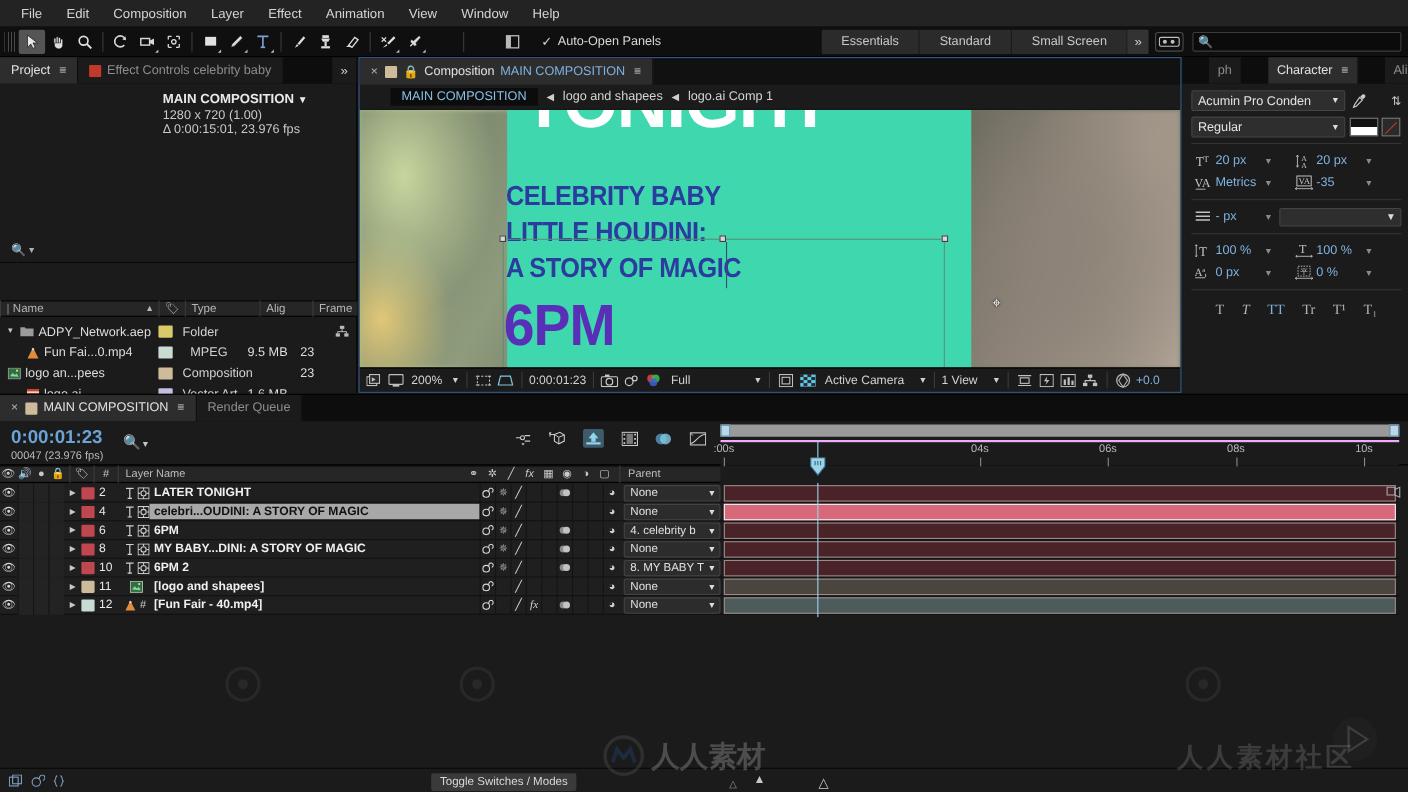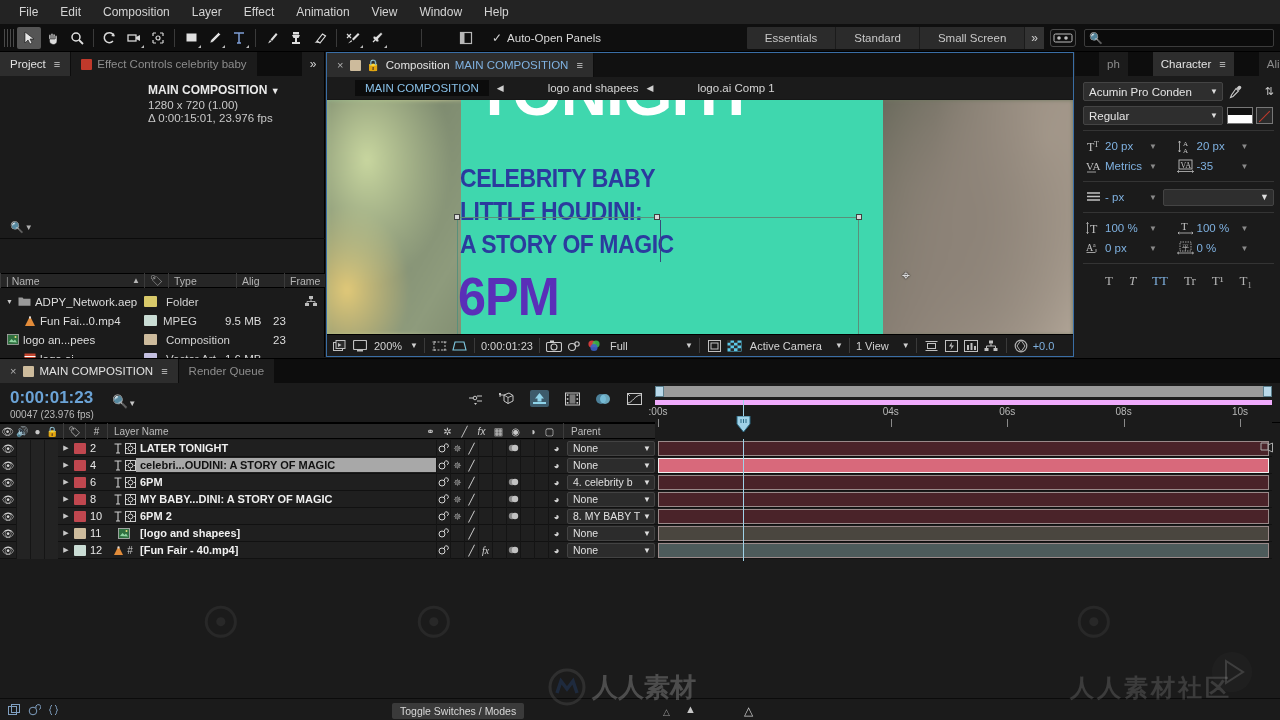--- a/index.html
+++ b/index.html
@@ -69,21 +69,21 @@
     border-top:1px solid #000; display:flex; align-items:center; gap:9px; padding-left:8px; font-size:11px;}
   .bpc { color:#7fa8d8; font-size:11px; }
 
   
   .comp { position:absolute; left:326px; top:52px; width:748px; height:305px; background:#161616;
     border:1px solid #3a6ea5; }
   .comp .tabstrip { background:#111; }
   .breadcrumb { height:22px; background:#1b1b1b; display:flex; align-items:center; gap:8px;
     padding-left:28px; font-size:11.5px; }
   .bc-cur { background:#0c0c0c; color:#88c0e8; padding:2px 10px; }
-  .bc-item { color:#d5d5d5;margin-left:36px; }
+  .bc-item { color:#d5d5d5; }
   .bc-arrow { color:#cfcfcf; font-size:9px; }
   .viewer { position:absolute; left:0; top:47px; width:746px; height:235px; background:#2b2b2b;
     overflow:hidden; }
   .vid { position:absolute; left:0; top:0; width:746px; height:235px;
     background:linear-gradient(100deg,#93b88c 0%, #b5c98f 8%, #cfd29a 14%, #7f8f77 22%, #4a5442 30%, #2f3a2c 38%, #6f7a60 46%);
   }
   .vid .blur {position:absolute;inset:0;
     background:
       radial-gradient(ellipse 120px 180px at 40px 60px,#c8d69f 0%,transparent 70%),
       radial-gradient(ellipse 90px 120px at 20px 190px,#e0c878 0%,transparent 70%),
@@ -147,21 +147,21 @@
   .tcode { position:absolute; left:10px; top:5px; font-size:17px; font-weight:bold; color:#6ba3d6; }
   .tcsub { position:absolute; left:10px; top:26px; font-size:10px; color:#b9b9b9; }
   .tmagnify { position:absolute; left:112px; top:11px; color:#c6c6c6; font-size:13px; }
   .tlicons { position:absolute; left:468px; top:7px; display:flex; gap:15px; align-items:center; }
   .tlic { width:16px;height:16px;display:flex;align-items:center;justify-content:center;color:#c9c9c9;font-size:13px;}
   .ruler { position:absolute; left:655px; top:0; width:617px; height:40px; }
   .rul-track { position:absolute; left:0; top:3px; width:617px; height:11px; background:#9a9a9a;
     border-radius:1px; }
   .rul-track .endcap { position:absolute; top:0; width:9px; height:11px; background:#b9d9ea;
     border:1px solid #5a7e8c; }
-  .rul-nums { position:absolute; left:0; top:17px; width:617px; height:23px; border-top:5px solid #f0abfc;
+  .rul-nums { position:absolute; left:0; top:17px; width:617px; height:23px; border-top:2px solid #f0abfc;
     background:#1b1b1b; }
   .rtick { position:absolute; top:14px; width:1px; height:8px; background:#8a8a8a; }
   .rlabel { position:absolute; top:1px; font-size:10px; color:#b8b8b8; transform:translateX(-50%); }
   .playhead { position:absolute; top:0; width:1px; background:#9fd2e8; z-index:30; }
   .phhead { position:absolute; top:16px; left:-7px; width:15px; height:17px; }
 
   .layerhdr { position:absolute; left:0; top:64px; width:655px; height:16px; background:#262626;
     border-top:1px solid #000; border-bottom:1px solid #000; display:flex; align-items:center;
     font-size:10px; color:#bdbdbd; }
   .lh-ic { width:15px; display:flex;align-items:center;justify-content:center; color:#c9c9c9; font-size:10px;}
@@ -411,21 +411,21 @@
           <span class="nm" style="padding-left:24px">
             <span>
               <svg width="12" height="12" viewBox="0 0 12 12">
                 <path d="M6 1 L11 11 H1 Z" fill="#e28c3a"></path>
                 <path d="M5 1.5h2v2h-2z" fill="#ddd"></path>
               </svg>
             </span>
             <span>Fun Fai...0.mp4</span>
           </span>
           <span class="sw" style="background:#c9dcd4"></span>
-          <span class="ty" style="padding-left:6px">MPEG</span>
+          <span class="ty" style="padding-left:16px">MPEG</span>
           <span class="sz">9.5 MB</span>
           <span class="fr">23</span>
         </div>
         <div class="pj-row">
           <span class="nm" style="padding-left:7px">
             <span>
               <svg width="12" height="11" viewBox="0 0 12 11">
                 <rect x="0.5" y="0.5" width="11" height="10" fill="#2f6f3f" stroke="#aaa" stroke-width="0.8"></rect>
                 <path d="M2 8 L4.5 5 L6.5 7 L8 5.5 L10 8.5z" fill="#8fd4a0"></path>
                 <circle cx="8.5" cy="3" r="1" fill="#e8e07a"></circle>

